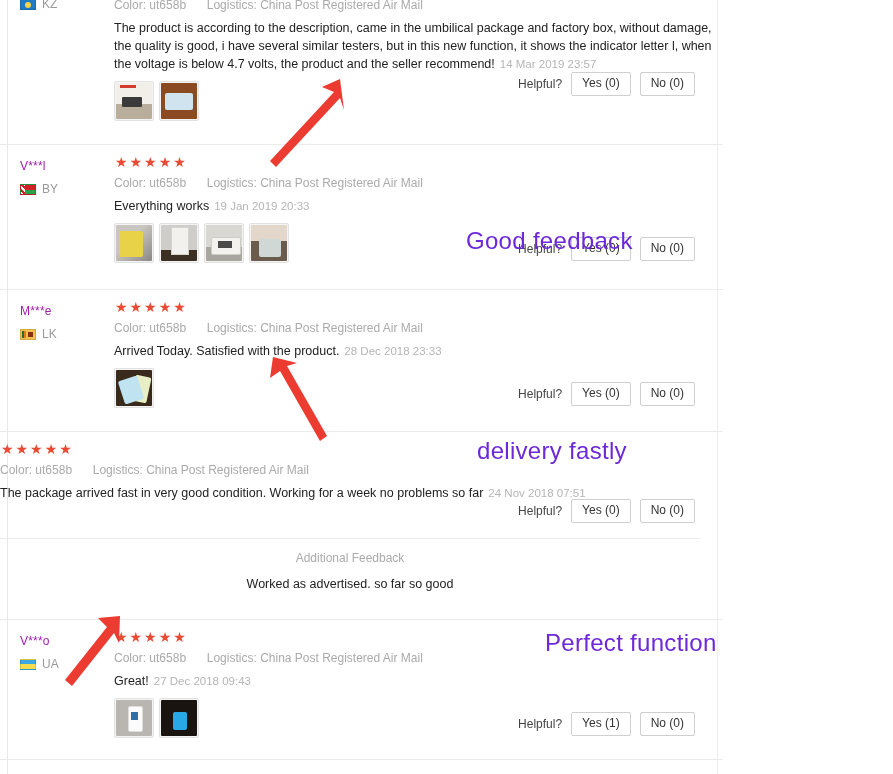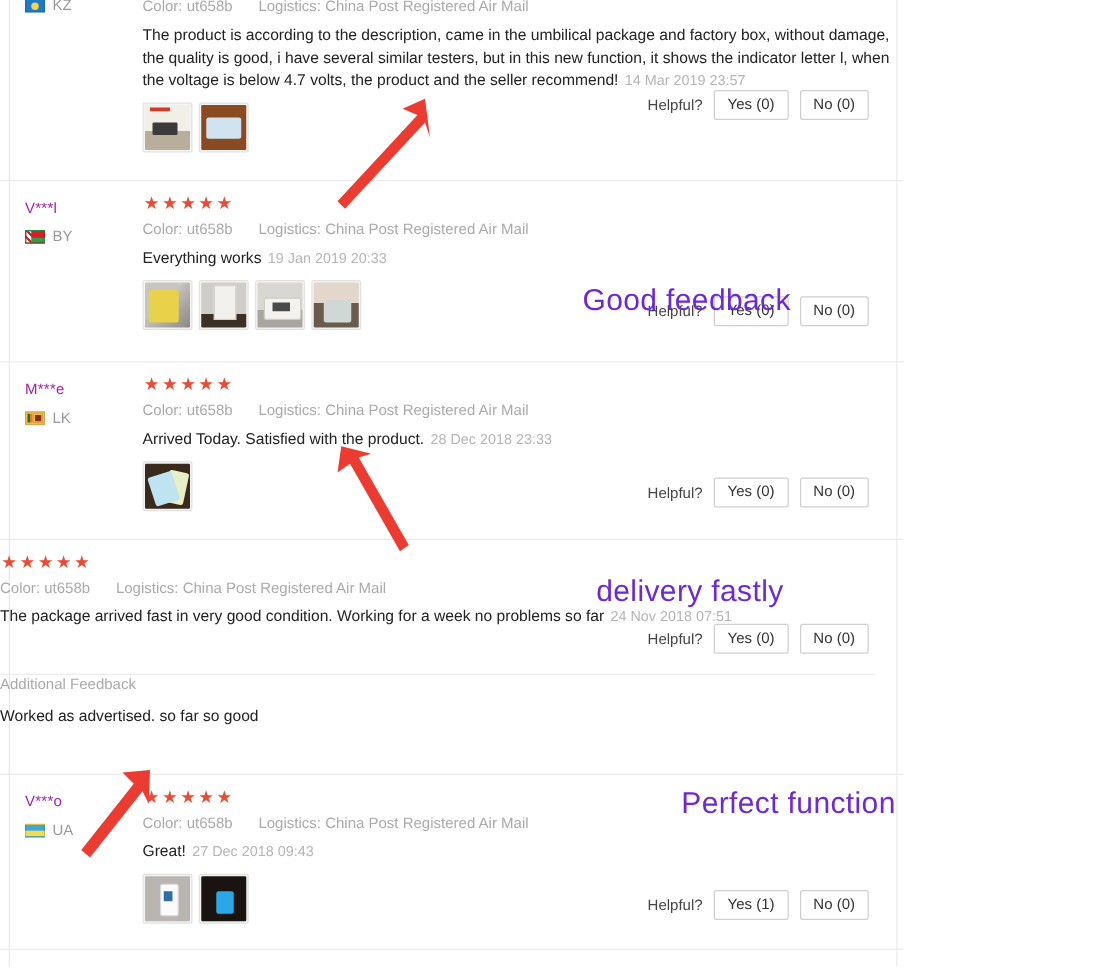--- a/index.html
+++ b/index.html
@@ -211,22 +211,24 @@
     border-radius: 2px;
     padding: 4px 10px 5px 10px;
     line-height: 13px;
     cursor: pointer;
     min-width: 54px;
     text-align: center;
   }
 
   .additional {
     margin-top: 12px;
+    padding-top: 12px;
     border-top: 1px solid #ececec;
     max-width: 700px;
+    text-align: center;
   }
   .additional-title {
     font-size: 12px;
     color: #aaa;
     margin-bottom: 10px;
   }
   .additional-text {
     font-size: 12.5px;
     color: #222;
     line-height: 18px;
@@ -438,15 +440,15 @@
     </g>
   </svg>
 
   <svg class="arrow-svg" style="left:62px; top:612px;" width="70" height="80" viewBox="0 0 70 80">
     <g fill="#ec3b30">
       <path d="M58 4 L36 6 L45 15 L3 68 L10 74 L52 21 L57 31 Z"></path>
     </g>
   </svg>
 
   <div class="annotation" style="left:466px; top:227px;">Good feedback</div>
-  <div class="annotation" style="left:477px; top:460px;">delivery fastly</div>
+  <div class="annotation" style="left:477px; top:437px;">delivery fastly</div>
   <div class="annotation" style="left:545px; top:629px;text-align:center;">Perfect function</div>
 </div>
 
 </body></html>

